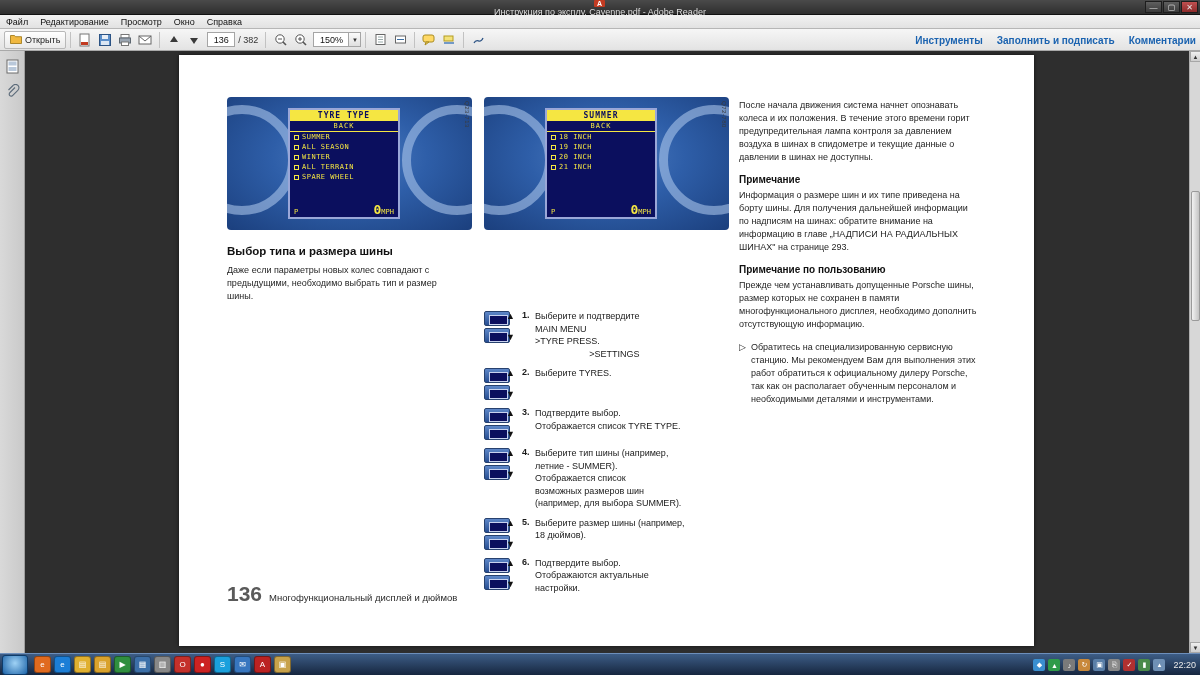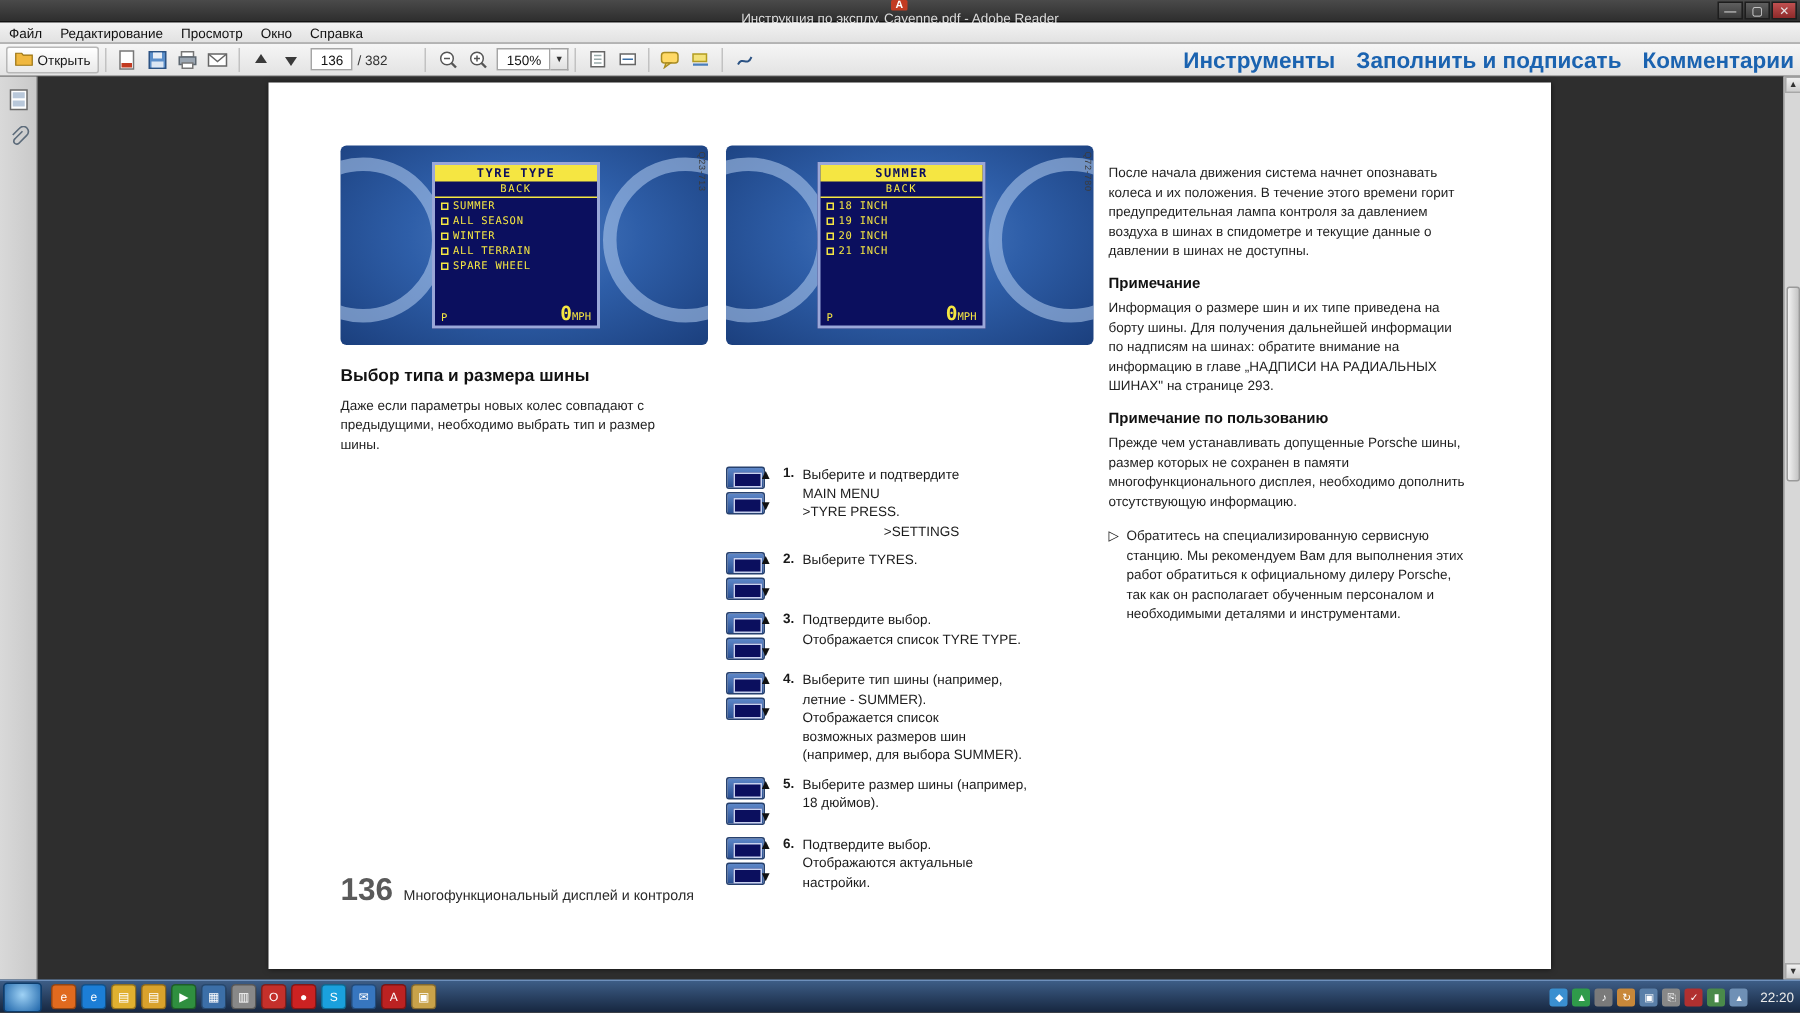--- a/index.html
+++ b/index.html
@@ -72,35 +72,35 @@
   .tbtn {
     width: 18px; height: 18px; margin: 0 1px;
     display: flex; align-items: center; justify-content: center;
     border: 1px solid transparent; border-radius: 2px;
   }
   .pagebox {
     width: 28px; height: 15px; border: 1px solid #a5a5a5; background: #fff;
     font-size: 9px; text-align: center; line-height: 14px; color: #111;
     margin: 0 3px;
   }
-  .pagetotal { font-size: 9px; color: #333; margin-right: 21px; }
+  .pagetotal { font-size: 9px; color: #333; margin-right: 3px; }
   .zoombox {
     width: 36px; height: 15px; border: 1px solid #a5a5a5; background: #fff;
     font-size: 9px; text-align: center; line-height: 14px; color: #111;
   }
   .zoomdrop {
     width: 12px; height: 15px; border: 1px solid #a5a5a5; border-left: none;
     background: linear-gradient(to bottom,#fbfbfb,#e0e0e0);
     display: flex; align-items: center; justify-content: center;
     font-size: 6px; color: #333;
   }
   .tb-right {
     position: absolute; right: 4px; top: 0; height: 22px;
     display: flex; align-items: center; gap: 14px;
-    font-size: 15px; color: #1b63b0; font-weight: bold;
+    font-size: 10px; color: #1b63b0; font-weight: bold;
   }
 
   
   .docarea {
     position: absolute; top: 51px; left: 0; width: 1200px; height: 602px;
     background: #2e2e2e;
   }
   .leftrail {
     position: absolute; left: 0; top: 0; width: 25px; height: 602px;
     background: linear-gradient(to right,#d9d9d9,#c9c9c9);
@@ -200,21 +200,21 @@
   .arrow-up, .arrow-dn {
     position: absolute; right: -6px; color: #111; font-size: 9px; line-height: 7px;
   }
   .step-num { width: 13px; flex: 0 0 13px; font-size: 9px; font-weight: bold; }
   .step-txt { font-size: 9px; line-height: 12.5px; }
   .step-shade {
     position: absolute; left: 300px; top: 252px; width: 240px; height: 72px;
     background: #ebebeb; z-index: -1;
   }
 
-  .col-right { position: absolute; left: 560px; top: 54px; width: 240px; }
+  .col-right { position: absolute; left: 560px; top: 44px; width: 240px; }
   .bullet-row { display: flex; gap: 5px; }
   .bullet-mark { font-size: 9px; line-height: 13px; }
 
   .pagefoot { position: absolute; left: 48px; bottom: 40px; display: flex; align-items: baseline; gap: 7px; }
   .pagefoot .num { font-size: 21px; font-weight: bold; color: #5a5a5a; }
   .pagefoot .lbl { font-size: 9.5px; color: #2a2a2a; }
 
   
   .taskbar {
     position: absolute; bottom: 0; left: 0; width: 1200px; height: 22px;
@@ -554,21 +554,21 @@
           <div class="h3">Примечание по пользованию</div>
           <div class="p">Прежде чем устанавливать допущенные Porsche шины, размер которых не сохранен в памяти многофункционального дисплея, необходимо дополнить отсутствующую информацию.</div>
           <div class="bullet-row">
             <div class="bullet-mark">▷</div>
             <div class="p">Обратитесь на специализированную сервисную станцию. Мы рекомендуем Вам для выполнения этих работ обратиться к официальному дилеру Porsche, так как он располагает обученным персоналом и необходимыми деталями и инструментами.</div>
           </div>
         </div>
 
         <div class="pagefoot">
           <div class="num">136</div>
-          <div class="lbl">Многофункциональный дисплей и контроля</div>
+          <div class="lbl">Многофункциональный дисплей и дюймов</div>
         </div>
 
       </div>
     </div>
 
     <div class="scrollbar-v">
       <div class="sb-arrow" style="top:0;">▲</div>
       <div class="sb-thumb"></div>
       <div class="sb-arrow" style="bottom:0;">▼</div>
     </div>

